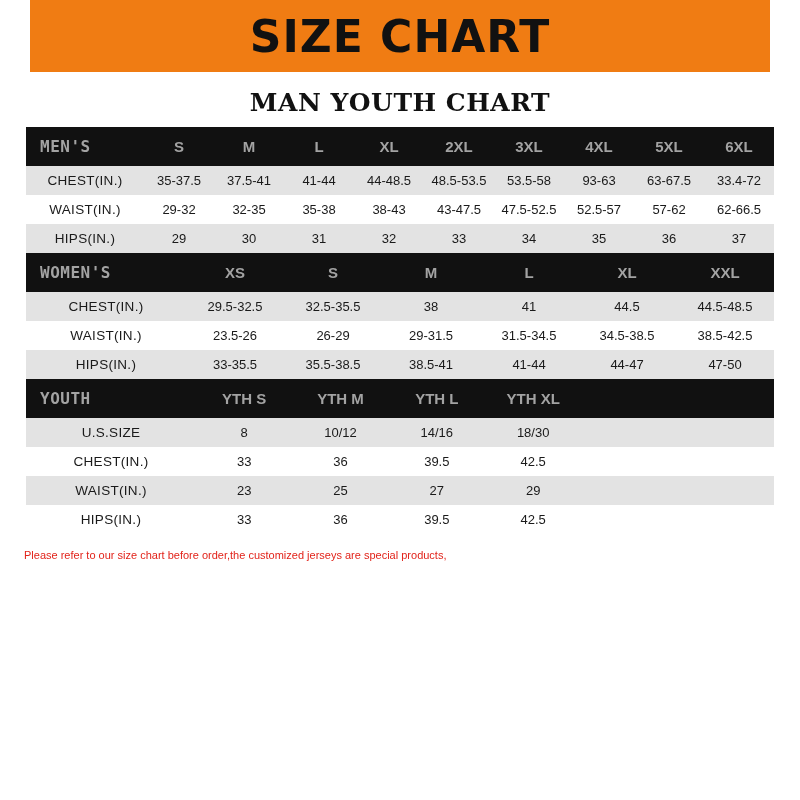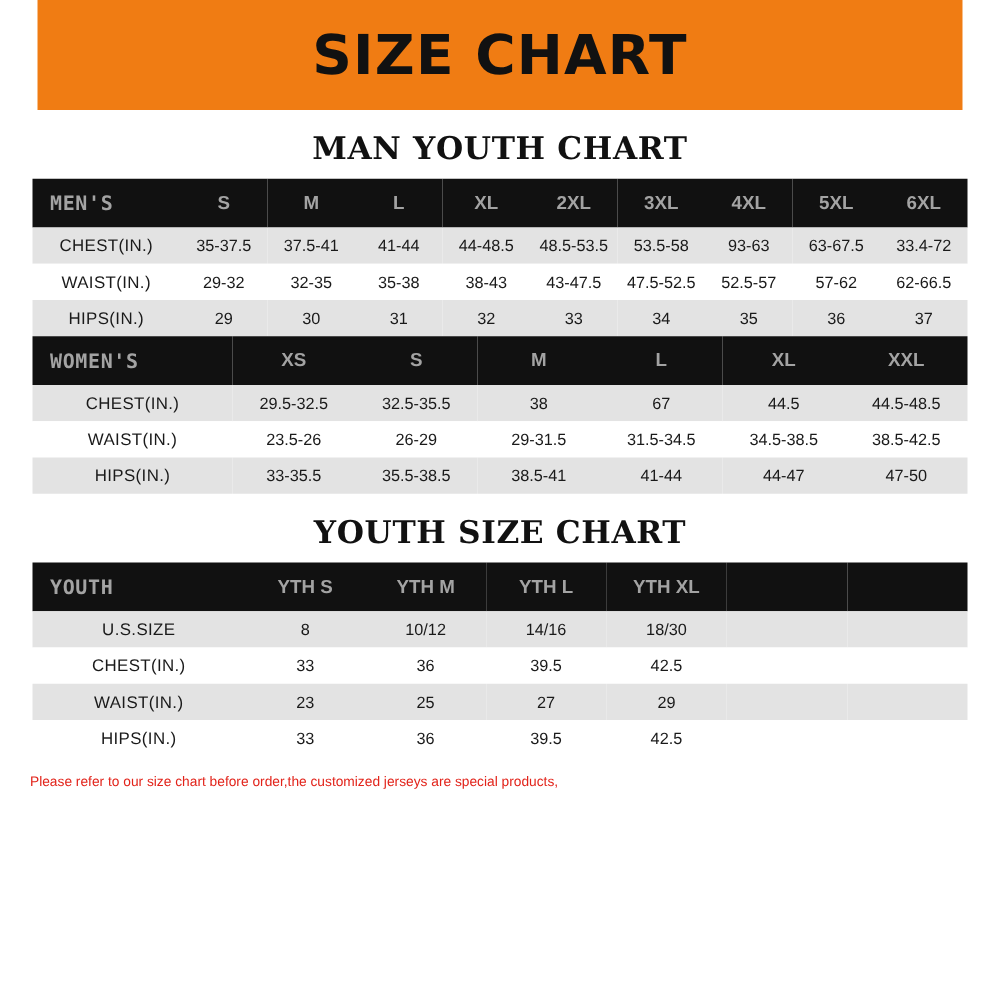--- a/index.html
+++ b/index.html
@@ -16,21 +16,21 @@
   .page {
     position: relative;
     width: 800px;
     height: 800px;
     background: #ffffff;
     box-sizing: border-box;
   }
   
   .header-band {
     position: relative;
-    height: 88px;
+    height: 72px;
     background: #f07c13;
     display: flex;
     align-items: center;
     justify-content: center;
   }
   .header-band .side-white {
     position: absolute;
     top: 0;
     width: 30px;
     height: 100%;
@@ -218,21 +218,21 @@
           <th>XL</th>
           <th>XXL</th>
         </tr>
       </thead>
       <tbody>
         <tr>
           <td class="row-head">CHEST(IN.)</td>
           <td>29.5-32.5</td>
           <td>32.5-35.5</td>
           <td>38</td>
-          <td>67</td>
+          <td>41</td>
           <td>44.5</td>
           <td>44.5-48.5</td>
         </tr>
         <tr>
           <td class="row-head">WAIST(IN.)</td>
           <td>23.5-26</td>
           <td>26-29</td>
           <td>29-31.5</td>
           <td>31.5-34.5</td>
           <td>34.5-38.5</td>
@@ -245,21 +245,20 @@
           <td>38.5-41</td>
           <td>41-44</td>
           <td>44-47</td>
           <td>47-50</td>
         </tr>
       </tbody>
     </table>
   </div>
 
   <div class="section">
-    <div class="section-title">YOUTH SIZE CHART</div>
     <table class="size-table youth-table">
       <colgroup>
         <col class="c0">
           <col>
           <col>
           <col>
           <col>
           <col>
           <col>
       </colgroup>

